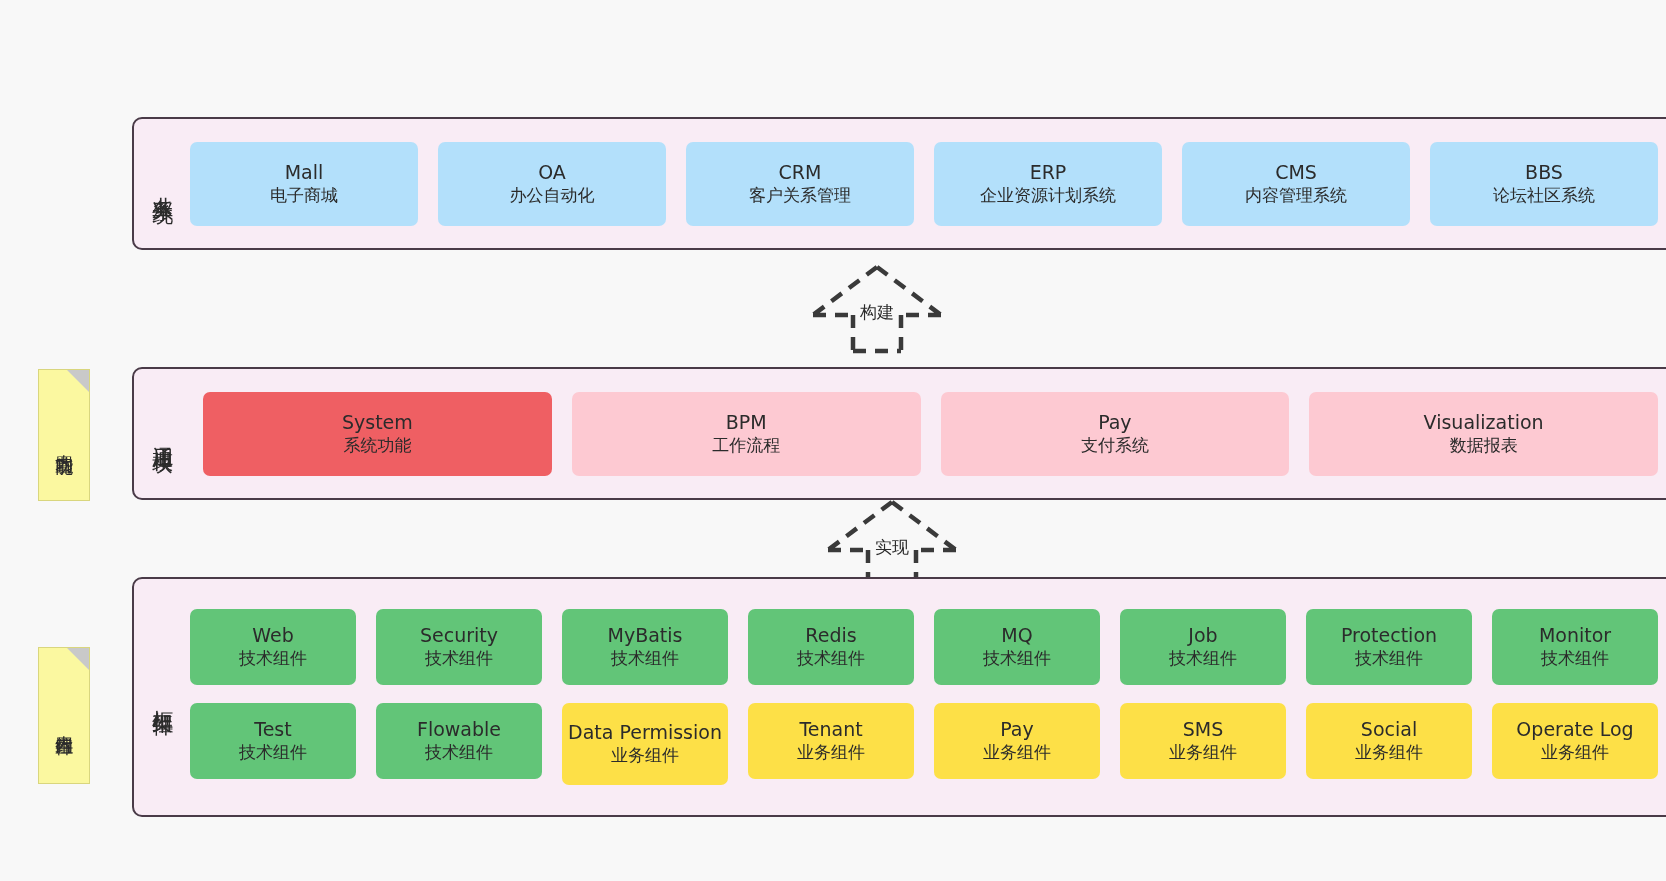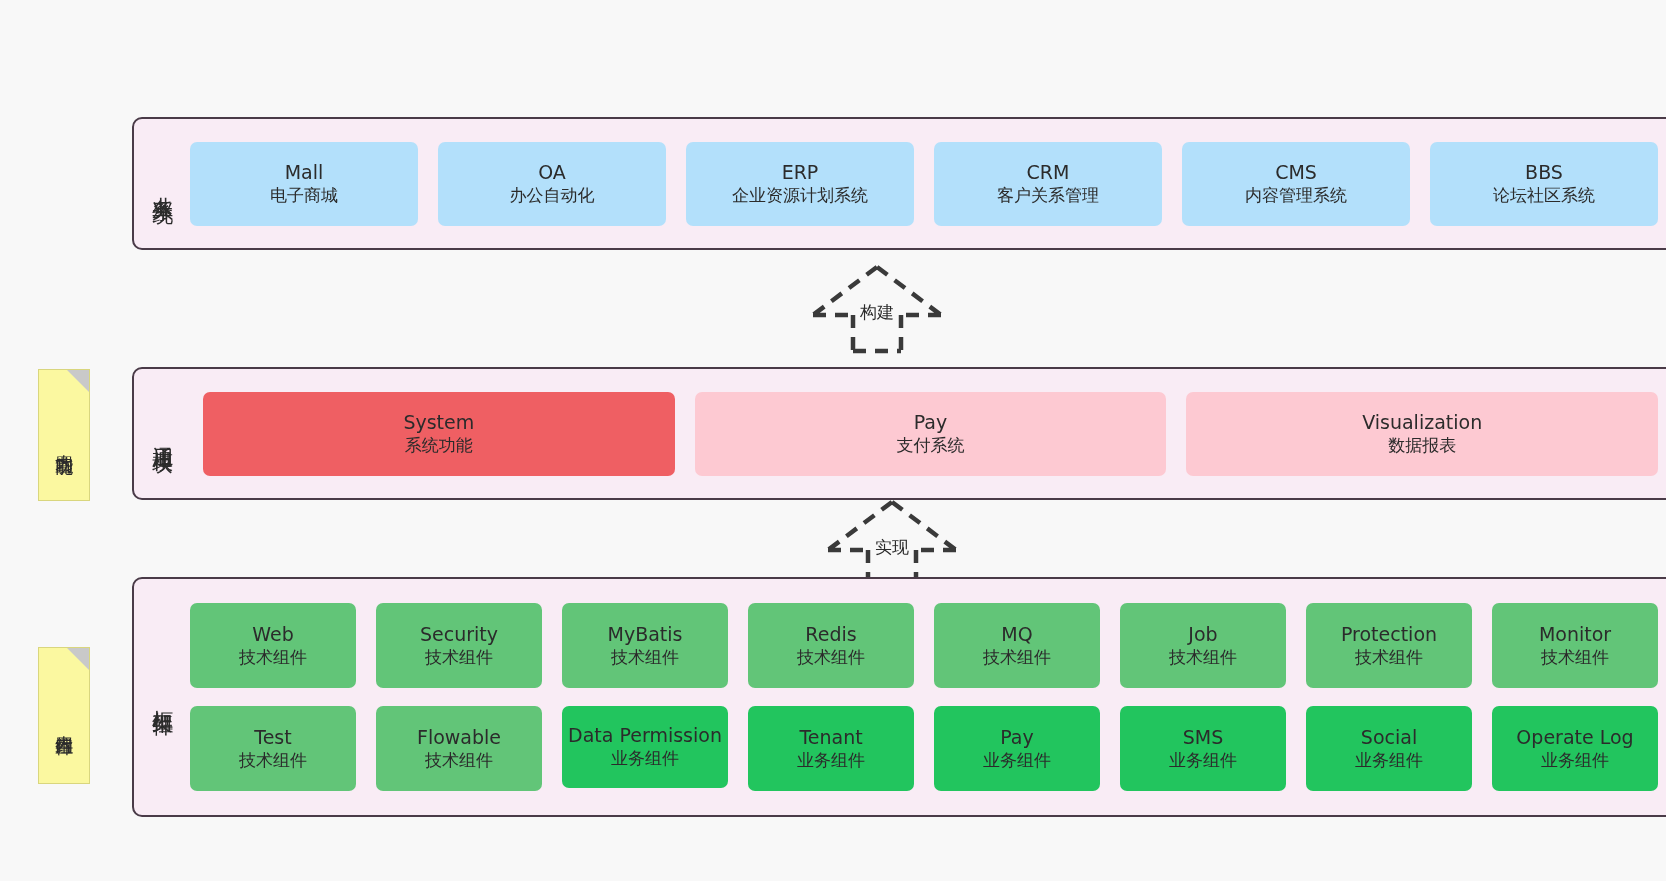--- a/index.html
+++ b/index.html
@@ -76,28 +76,28 @@
     text-align: center;
     line-height: 1.26;
     box-sizing: border-box;
     padding: 6px 4px;
   }
   .card .t1 { font-size: 19px; }
   .card .t2 { font-size: 17px; }
 
   .h-biz   { height: 84px; }
   .h-mod   { height: 84px; }
-  .h-comp  { height: 85px; }
+  .h-comp  { height: 76px; }
 
   
   .c-blue        { background: #b3e0fb; }
   .c-red         { background: #ef5f63; }
   .c-pink        { background: #fdc9d2; }
   .c-green-dark  { background: #62c578; }
-  .c-green-light { background: #22c55e; }
+  .c-green-light { background: #fde047; }
 
   
   .note {
     position: absolute;
     width: 52px;
     background: #fbf8a0;
     border: 1px solid #d9d67e;
     box-sizing: border-box;
     display: flex;
     align-items: center;
@@ -156,26 +156,26 @@
       <div class="row">
         <div class="card c-blue h-biz">
           <span class="t1">Mall</span>
           <span class="t2">电子商城</span>
         </div>
         <div class="card c-blue h-biz">
           <span class="t1">OA</span>
           <span class="t2">办公自动化</span>
         </div>
         <div class="card c-blue h-biz">
+          <span class="t1">CRM</span>
+          <span class="t2">客户关系管理</span>
+        </div>
+        <div class="card c-blue h-biz">
           <span class="t1">ERP</span>
           <span class="t2">企业资源计划系统</span>
-        </div>
-        <div class="card c-blue h-biz">
-          <span class="t1">CRM</span>
-          <span class="t2">客户关系管理</span>
         </div>
         <div class="card c-blue h-biz">
           <span class="t1">CMS</span>
           <span class="t2">内容管理系统</span>
         </div>
         <div class="card c-blue h-biz">
           <span class="t1">BBS</span>
           <span class="t2">论坛社区系统</span>
         </div>
       </div>
@@ -191,20 +191,24 @@
 
   <div class="layer" style="left:92px; top:367px; width:1544px; height:133px;gap:13px;">
     <div class="layer-caption">通用模块</div>
     <div class="layer-body">
       <div class="row">
         <div class="card c-red h-mod">
           <span class="t1">System</span>
           <span class="t2">系统功能</span>
         </div>
         <div class="card c-pink h-mod">
+          <span class="t1">BPM</span>
+          <span class="t2">工作流程</span>
+        </div>
+        <div class="card c-pink h-mod">
           <span class="t1">Pay</span>
           <span class="t2">支付系统</span>
         </div>
         <div class="card c-pink h-mod">
           <span class="t1">Visualization</span>
           <span class="t2">数据报表</span>
         </div>
       </div>
     </div>
   </div>

